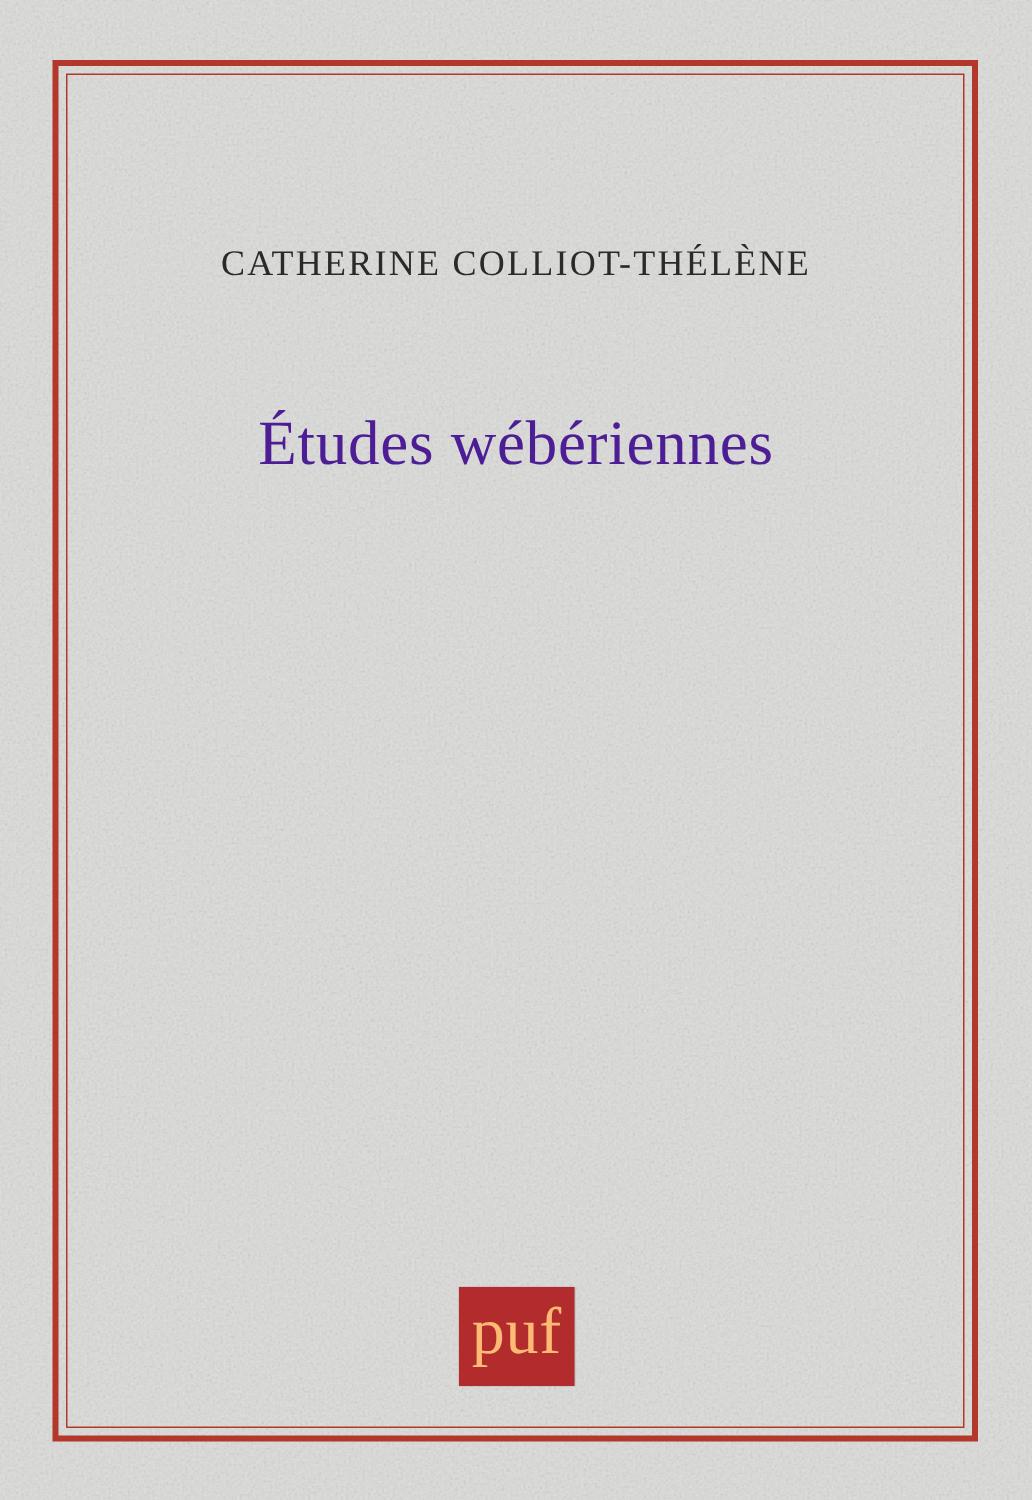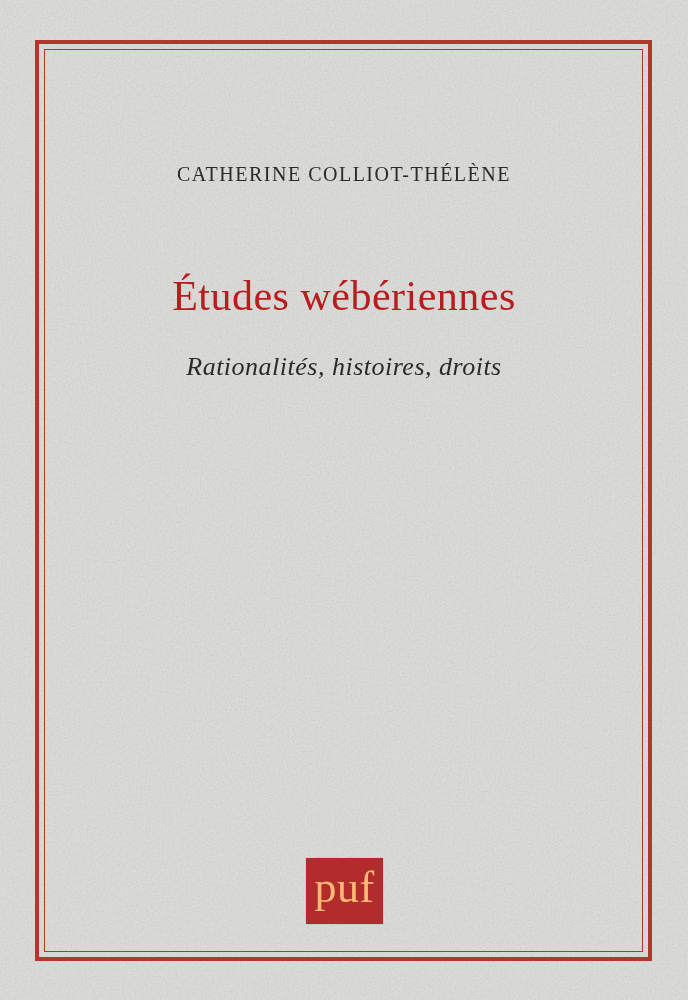--- a/index.html
+++ b/index.html
@@ -40,35 +40,35 @@
     right: 5px;
     bottom: 5px;
     border: 1px solid var(--accent, #b4372c);
   }
   .author {
     position: absolute;
     left: 0;
     top: 163px;
     width: 688px;
     text-align: center;
-    font-size: 20px;
+    font-size: 24px;
     letter-spacing: 1.5px;
     color: #2b2a27;
   }
   .title {
     position: absolute;
     left: 0;
     top: 272px;
     width: 688px;
     text-align: center;
     font-size: 42px;
     font-weight: normal;
     letter-spacing: 0.5px;
     margin: 0;
-    color: #b91c1c;
+    color: #4c1d95;
   }
   .subtitle {
     position: absolute;
     left: 0;
     top: 352px;
     width: 688px;
     text-align: center;
     font-style: italic;
     font-size: 26px;
     letter-spacing: 0.5px;
@@ -112,19 +112,18 @@
   </svg>
 
   <div class="frame-outer">
     <div class="frame-inner"></div>
   </div>
 
   <div class="author">CATHERINE COLLIOT-THÉLÈNE</div>
 
   <h1 class="title">Études wébériennes</h1>
 
-  <div class="subtitle">Rationalités, histoires, droits</div>
 
   <div class="publisher-logo">
     <span>puf</span>
   </div>
 
 </div>
 
 </body></html>

